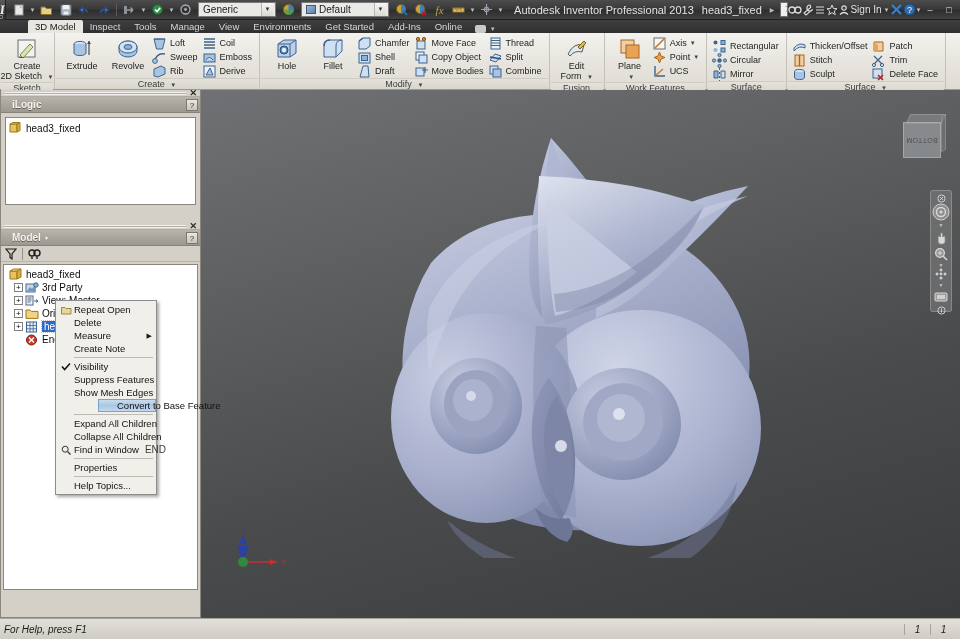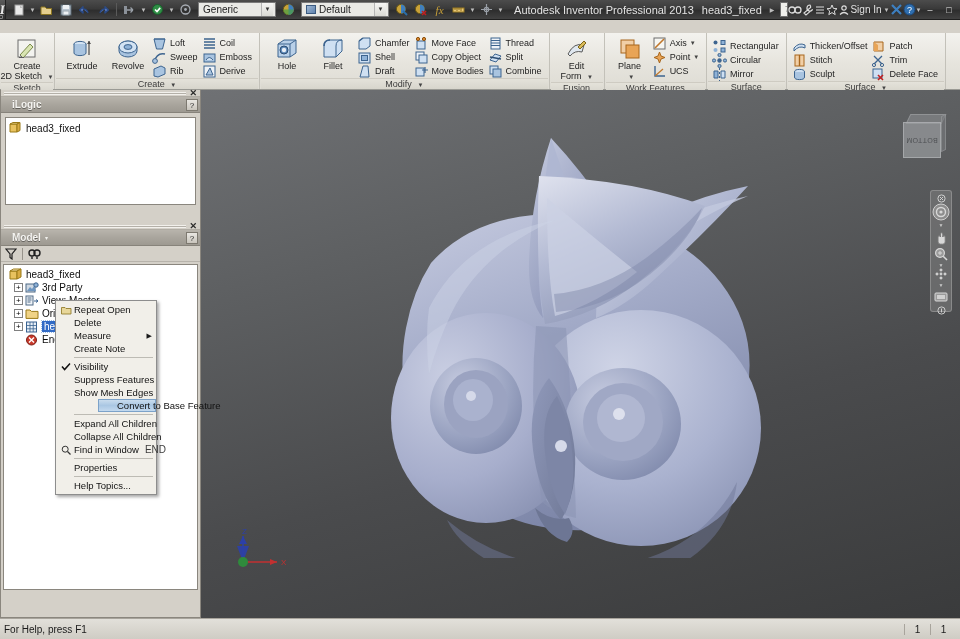--- a/index.html
+++ b/index.html
@@ -292,21 +292,21 @@
     background: linear-gradient(180deg,#c9dced 0%,#aac7e3 50%,#c3d9ee 100%);
     border: 1px solid #7ca2c9; height: 13px; margin-left: 42px;
   }
   .ctx-sep { height: 1px; background: #bdbbb4; margin: 2px 3px 2px 18px; }
 
   
   .statusbar {
     position: absolute; left: 0; bottom: 0; width: 960px; height: 21px;
     background: linear-gradient(180deg,#e2e0da,#cfccc4);
     border-top: 1px solid #a8a49c;
-    display: flex; align-items: center; padding: 0 4px;
+    display: flex; align-items: center; padding: 0 4px; font-style: italic;
   }
   .status-text { font-size: 10px; color: #1a1a1a; }
   .status-cells { margin-left: auto; display: flex; }
   .scell {
     width: 26px; text-align: center; font-size: 10px; color: #1a1a1a;
     border-left: 1px solid #a8a49c;
   }
 </style>
 </head>
 <body>
@@ -467,20 +467,35 @@
     </div>
     <span class="qarrow">▼</span>
 
     <div class="wbtns">
       <div class="wbtn">–</div>
       <div class="wbtn">□</div>
       <div class="wbtn">✕</div>
     </div>
   </div>
 
+  <div class="ribbon-tabs">
+    <div class="rtab active">3D Model</div>
+    <div class="rtab">Inspect</div>
+    <div class="rtab">Tools</div>
+    <div class="rtab">Manage</div>
+    <div class="rtab">View</div>
+    <div class="rtab">Environments</div>
+    <div class="rtab">Get Started</div>
+    <div class="rtab">Add-Ins</div>
+    <div class="rtab">Online</div>
+    <div class="rtab-end">
+      <span style="display:inline-block;width:11px;height:8px;background:#c9c9c9;border-radius:2px;"></span>
+      <span class="qarrow">▼</span>
+    </div>
+  </div>
 
   <div class="ribbon">
 
     <div class="panel">
       <div class="panel-body">
         <div class="big-btn">
           <span class="i24">
             <svg width="24" height="24" viewBox="0 0 24 24">
                 <rect x="3" y="3" width="17" height="17" fill="#f3f3ef" stroke="#6d6d6d"></rect>
                 <path d="M5 18 l10-11 3 3 -10 11 z" fill="#d9e5b2" stroke="#7b8a4a"></path>

